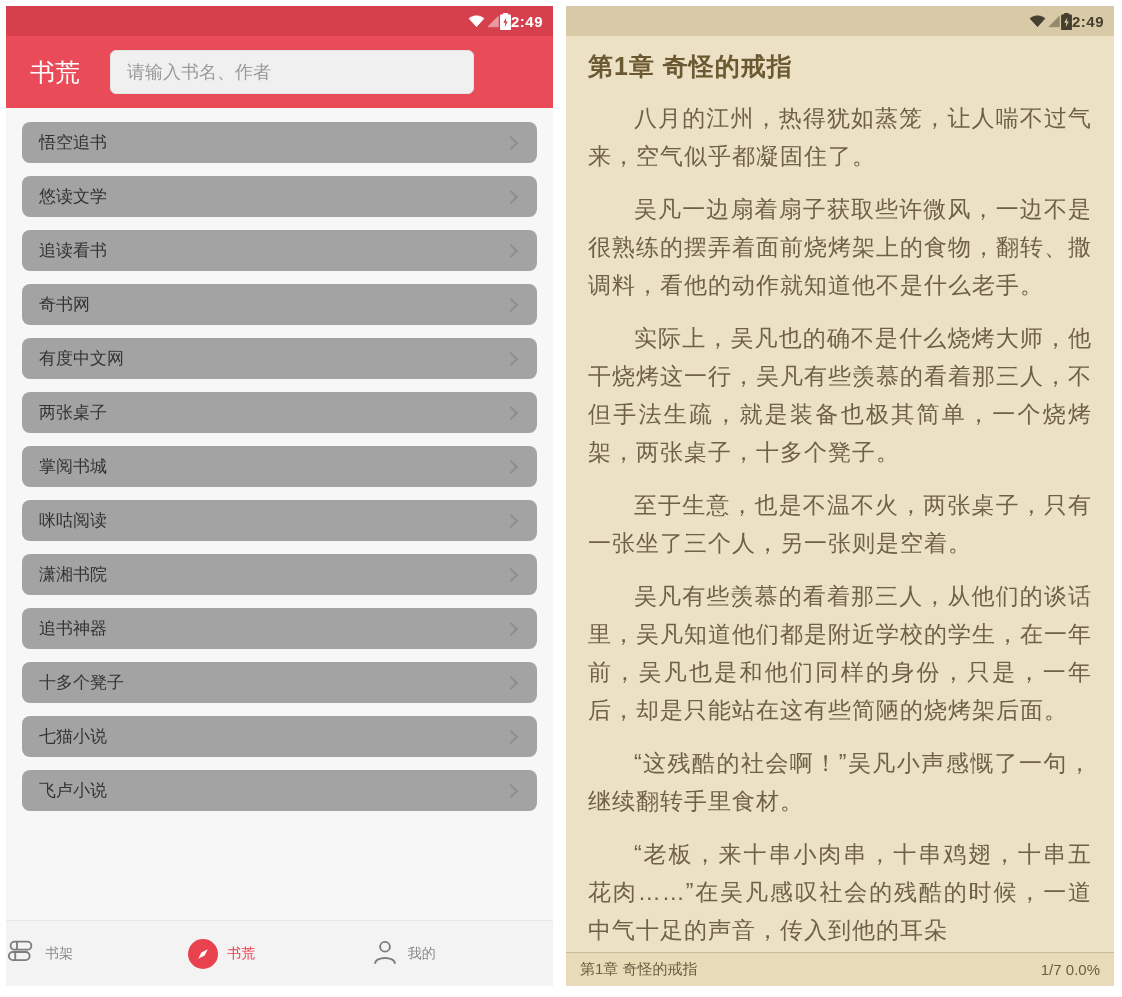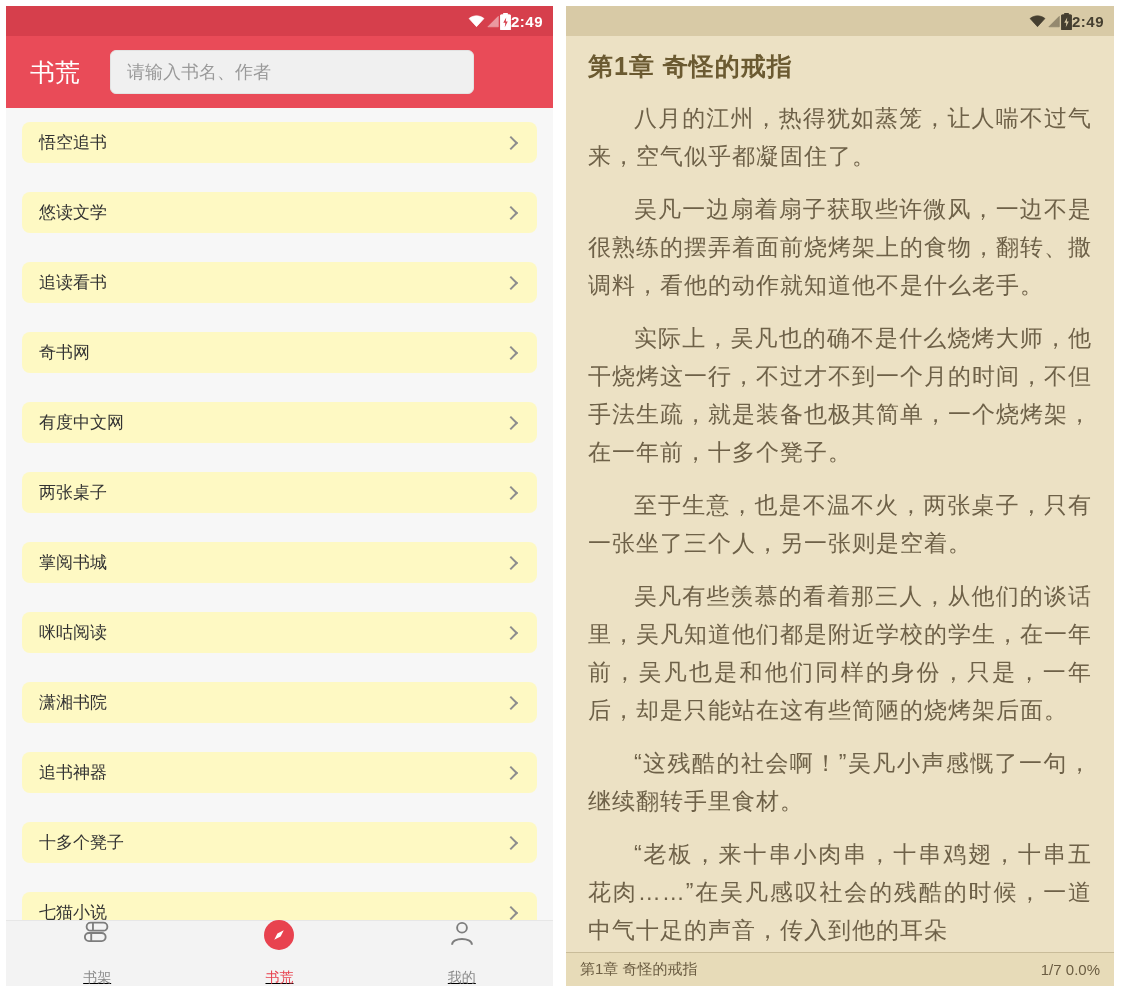--- a/index.html
+++ b/index.html
@@ -22,29 +22,29 @@
   .sb-dim { opacity:.55; }
 
   
   .appbar { height:72px; flex:0 0 72px; background:#e94b58; display:flex; align-items:center; padding:0 24px; gap:30px; }
   .appbar .title { color:#ffffff; font-size:25px; }
   .search-box { width:364px; height:44px; background:#f0f0f0; border:1px solid #e3e3e3; border-radius:6px;
                 font-size:18px; color:#555; padding:0 16px; outline:none; font-family:"Liberation Sans",sans-serif; }
   .search-box::placeholder { color:#9a9a9a; }
 
   .source-list { flex:1 1 auto; overflow:hidden; padding-top:14px; }
-  .source-row { height:41px; margin:0 16px 29px 16px; background:#fef9c3; border-radius:8px;
+  .source-row { height:41px; margin:0 16px 13px 16px; background:#a3a3a3; border-radius:8px;
                 display:flex; align-items:center; justify-content:space-between; padding:0 17px; cursor:pointer; }
   .source-row .label { font-size:17px; color:#333333; }
   .chev { width:10px; height:10px; border-top:2px solid #8e8e8e; border-right:2px solid #8e8e8e;
           transform:rotate(45deg); margin-right:4px; flex:0 0 auto; }
 
   .tabbar { height:66px; flex:0 0 66px; background:#f3f3f3; border-top:1px solid #e7e7e7;
             display:flex; align-items:center; }
-  .tab { flex:1; display:flex; flex-direction:column; align-items:center; gap:19px; cursor:pointer;text-decoration:underline; }
+  .tab { flex:1; display:flex; flex-direction:row; align-items:center; gap:9px; cursor:pointer; }
   .tab .tab-label { font-size:14px; color:#8a8a8a; }
   .tab.active .tab-label { color:#e8424f; }
   .compass-badge { width:30px; height:30px; border-radius:50%; background:#e8424f; display:flex; align-items:center; justify-content:center; }
 
   
   .reader-body { flex:1 1 auto; overflow:hidden; padding:14px 22px 0 22px; }
   .chapter-title { font-size:25px; font-weight:bold; color:#6b5a31; margin-bottom:16px; letter-spacing:1px; }
   .reader-body p { font-size:23px; line-height:38px; color:#6e6148; text-align:justify; text-indent:2em; margin-bottom:15px; letter-spacing:1px; }
 
   .reader-footer { height:34px; flex:0 0 34px; background:#e7dbb8; border-top:1px solid #c9bc99;
@@ -193,21 +193,21 @@
           <polygon points="6.8,5 3.5,11 5.8,11 5.2,16 8.5,9.6 6.3,9.6" fill="#d8caa6"></polygon>
         </svg>
       </span>
       <span class="sb-time">2:49</span>
     </div>
 
     <div class="reader-body">
       <div class="chapter-title">第1章  奇怪的戒指</div>
       <p>八月的江州，热得犹如蒸笼，让人喘不过气来，空气似乎都凝固住了。</p>
       <p>吴凡一边扇着扇子获取些许微风，一边不是很熟练的摆弄着面前烧烤架上的食物，翻转、撒调料，看他的动作就知道他不是什么老手。</p>
-      <p>实际上，吴凡也的确不是什么烧烤大师，他干烧烤这一行，不过才不到一个月的时间，不但手法生疏，就是装备也极其简单，一个烧烤架，在一年前，十多个凳子。</p>
+      <p>实际上，吴凡也的确不是什么烧烤大师，他干烧烤这一行，吴凡有些羡慕的看着那三人，不但手法生疏，就是装备也极其简单，一个烧烤架，两张桌子，十多个凳子。</p>
       <p>至于生意，也是不温不火，两张桌子，只有一张坐了三个人，另一张则是空着。</p>
       <p>吴凡有些羡慕的看着那三人，从他们的谈话里，吴凡知道他们都是附近学校的学生，在一年前，吴凡也是和他们同样的身份，只是，一年后，却是只能站在这有些简陋的烧烤架后面。</p>
       <p>“这残酷的社会啊！”吴凡小声感慨了一句，继续翻转手里食材。</p>
       <p>“老板，来十串小肉串，十串鸡翅，十串五花肉……”在吴凡感叹社会的残酷的时候，一道中气十足的声音，传入到他的耳朵</p>
     </div>
 
     <div class="reader-footer">
       <span>第1章 奇怪的戒指</span>
       <span>1/7 0.0%</span>
     </div>

